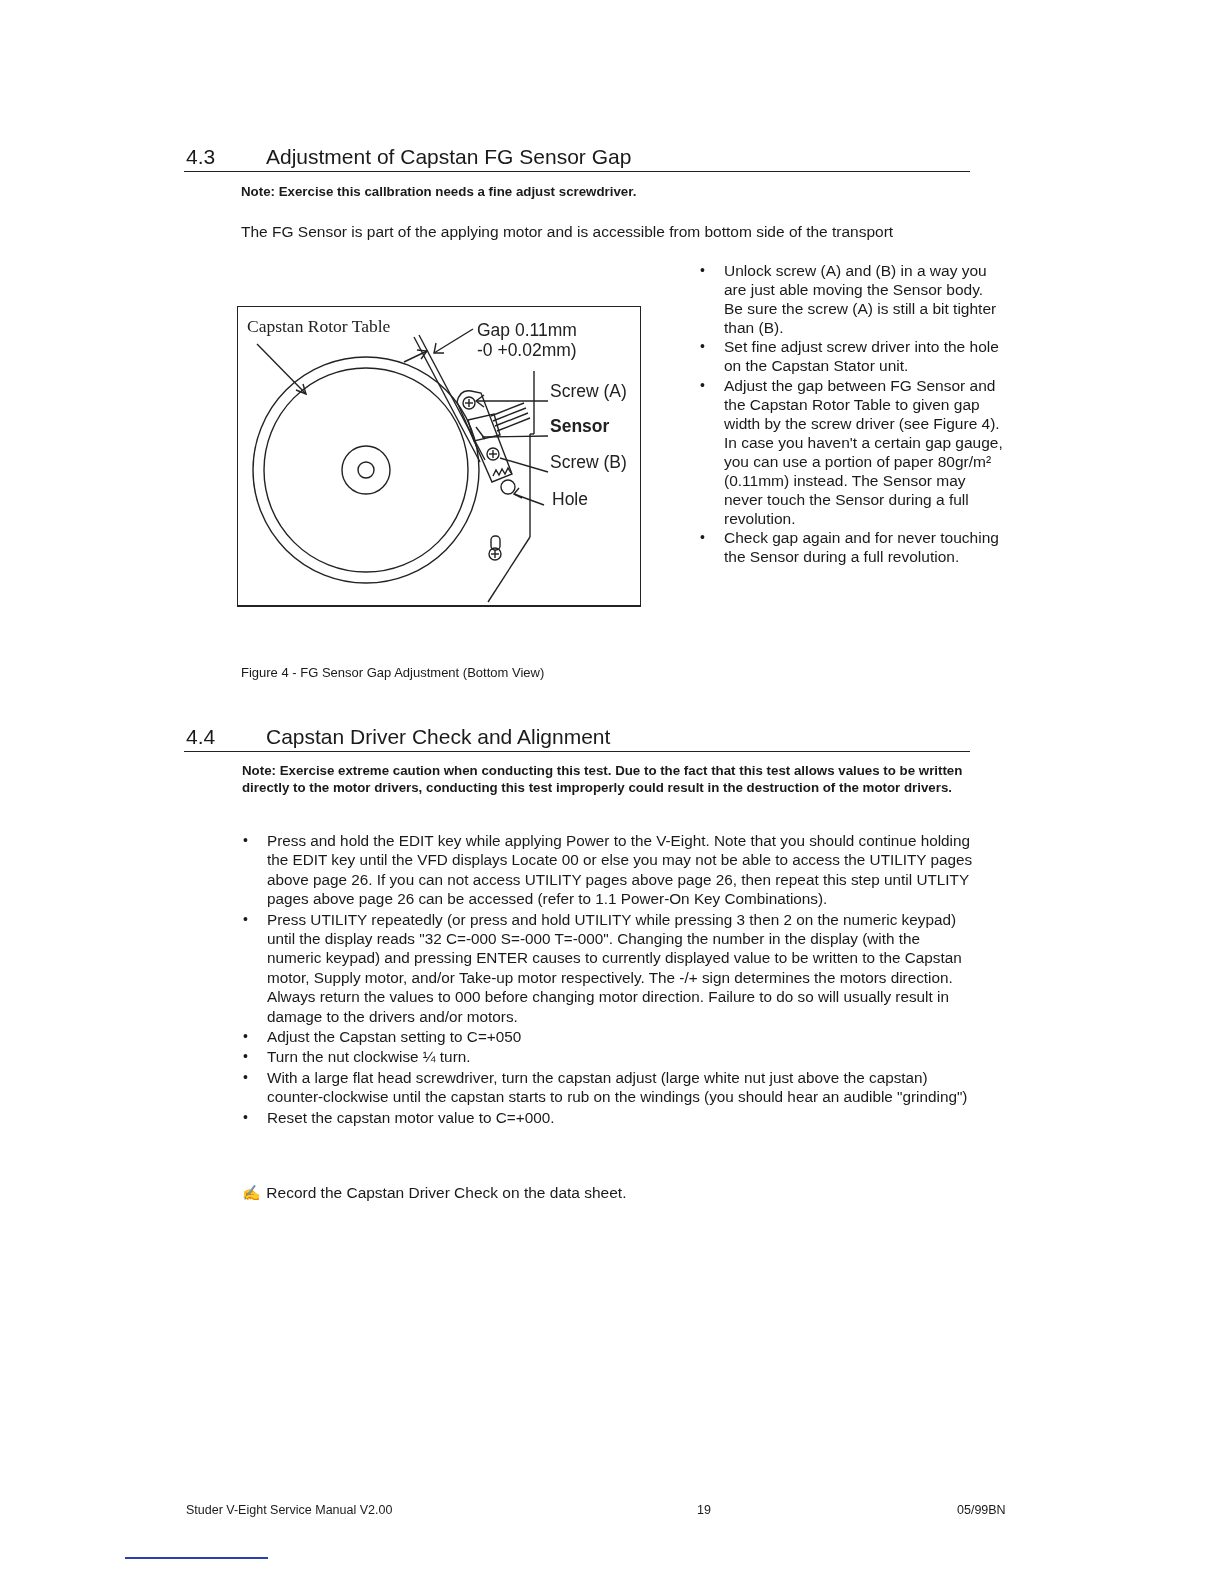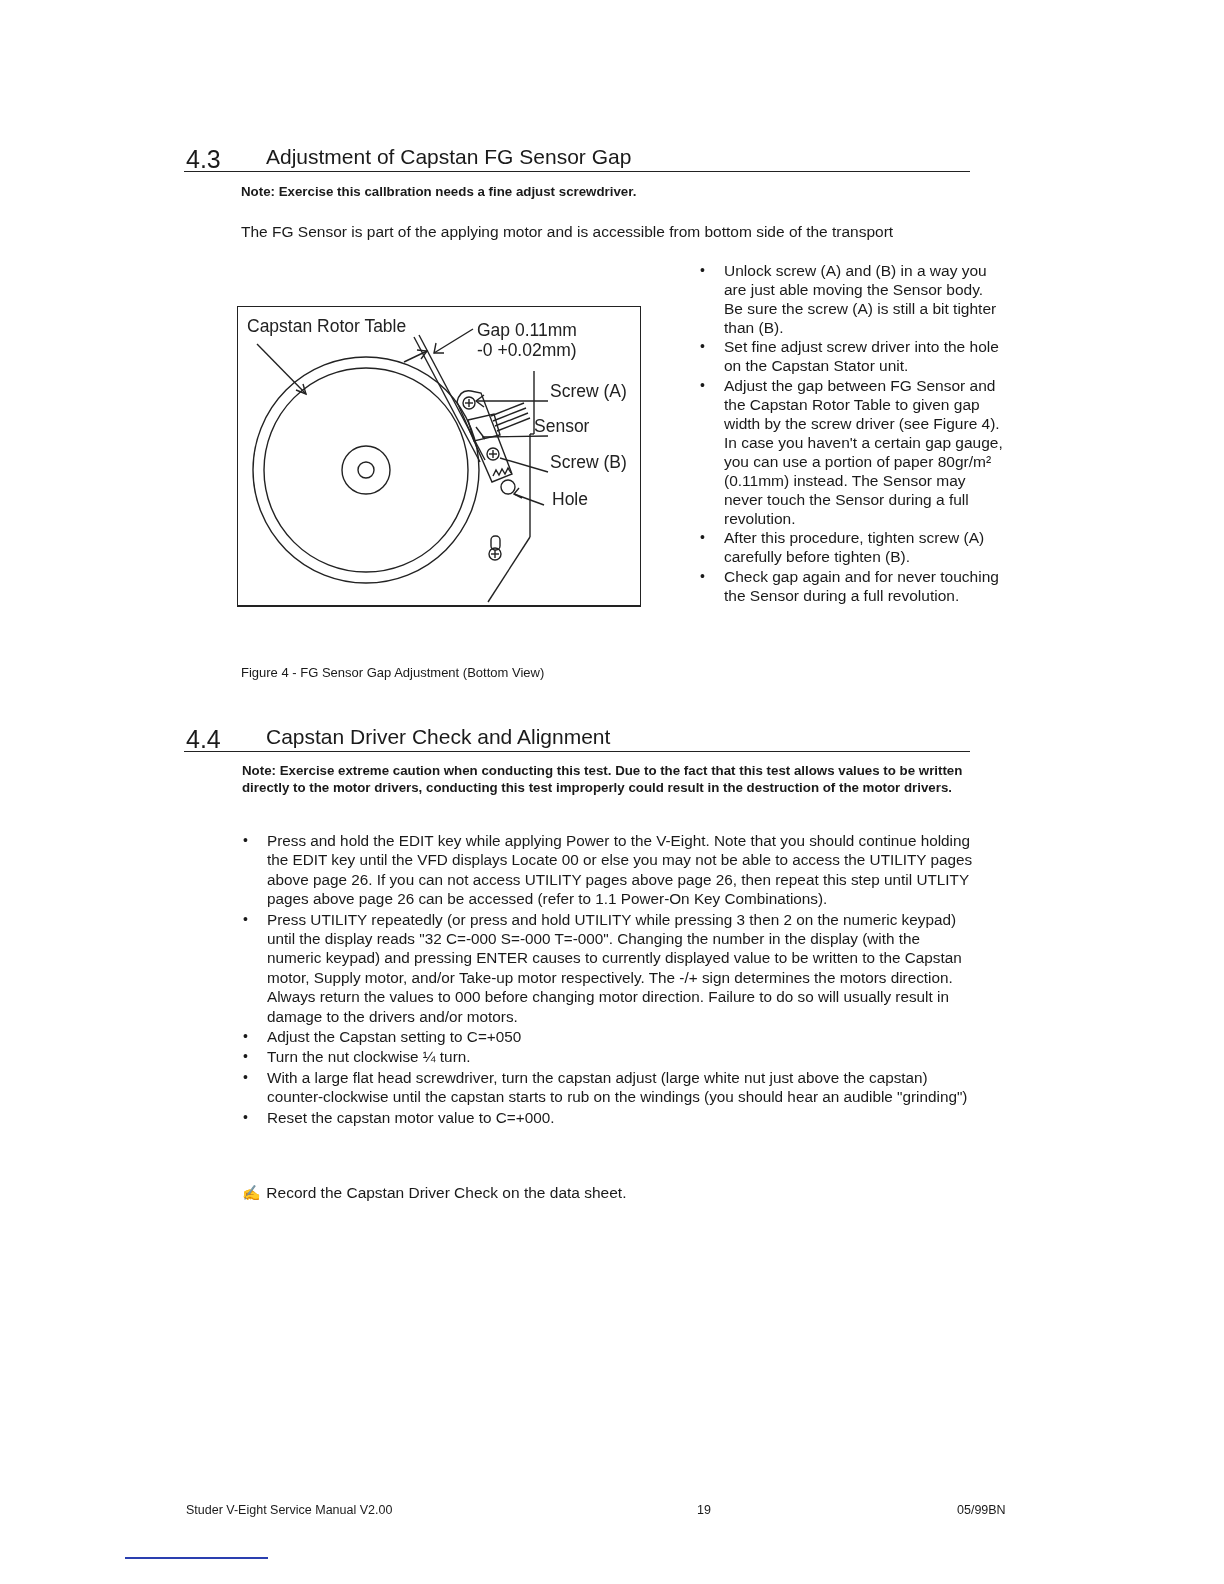--- a/index.html
+++ b/index.html
@@ -6,21 +6,21 @@
   body {
     width: 1224px; height: 1584px; position: relative; overflow: hidden;
     background: #ffffff; color: #1a1a1a;
     font-family: "Liberation Sans", sans-serif;
   }
   .abs { position: absolute; }
   .sec-head {
     position: absolute; left: 184px; width: 786px;
     border-bottom: 1.5px solid #222; height: 26px;
   }
-  .sec-num { position: absolute; left: 2px; top: 0; font-size: 25px; }
+  .sec-num { position: absolute; left: 2px; top: 0; font-size: 21px; }
   .sec-title { position: absolute; left: 82px; top: 0; font-size: 21px; }
   .note-bold { font-weight: bold; font-size: 13.3px; line-height: 17px; }
   .body-text { font-size: 15.5px; line-height: 19px; }
   ul.bullets { list-style: none; margin: 0; padding: 0; }
   ul.bullets li { position: relative; padding-left: 26px; }
   ul.bullets li::before {
     content: "\2022"; position: absolute; left: 2px; top: 0; font-size: 14px;
   }
   .right-col ul.bullets li { padding-left: 30px; }
   .right-col ul.bullets li::before { left: 6px; }
@@ -97,37 +97,36 @@
         <line x1="257" y1="243" x2="257" y2="251"></line>
 
       <line x1="238" y1="94" x2="310" y2="94"></line>
       <polyline points="246,88 238,94 246,100"></polyline>
       <line x1="244" y1="130" x2="310" y2="129"></line>
       <line x1="262" y1="151" x2="310" y2="165"></line>
       <line x1="276" y1="187" x2="306" y2="198"></line>
       <polyline points="281,181 276,187 284,191"></polyline>
     </g>
   </svg>
-  <span class="fig-label" style="left:9px; top:9px;">Capstan Rotor Table</span>
+  <span class="fig-label" style="left:9px; top:9px;font-family:Liberation Serif, serif;">Capstan Rotor Table</span>
   <span class="fig-label" style="left:239px; top:13px;">Gap 0.11mm</span>
   <span class="fig-label" style="left:239px; top:33px;">-0 +0.02mm)</span>
   <span class="fig-label" style="left:312px; top:74px;">Screw (A)</span>
-  <span class="fig-label" style="left:296px; top:109px;">Sensor</span>
+  <span class="fig-label" style="left:312px; top:109px;font-weight:bold;">Sensor</span>
   <span class="fig-label" style="left:312px; top:145px;">Screw (B)</span>
   <span class="fig-label" style="left:314px; top:182px;">Hole</span>
 </div>
 
 <div class="abs" style="left:241px; top:665px; font-size:13px;">Figure 4 - FG Sensor Gap Adjustment (Bottom View)</div>
 
 <div class="abs right-col body-text" style="left:694px; top:261px; width:310px; font-size:15.5px; line-height:19.1px;">
   <ul class="bullets">
     <li>Unlock screw (A) and (B) in a way you are just able moving the Sensor body. Be sure the screw (A) is still a bit tighter than (B).</li>
     <li>Set fine adjust screw driver into the hole on the Capstan Stator unit.</li>
     <li>Adjust the gap between FG Sensor and the Capstan Rotor Table to given gap width by the screw driver (see Figure 4). In case you haven't a certain gap gauge, you can use a portion of paper 80gr/m² (0.11mm) instead. The Sensor may never touch the Sensor during a full revolution.</li>
-    <li>After this procedure, tighten screw (A) carefully before tighten (B).</li>
     <li>Check gap again and for never touching the Sensor during a full revolution.</li>
   </ul>
 </div>
 
 <div class="sec-head" style="top:725px;">
   <span class="sec-num">4.4</span>
   <span class="sec-title">Capstan Driver Check and Alignment</span>
 </div>
 
 <div class="abs note-bold" style="left:242px; top:762px; width:730px;">Note: Exercise extreme caution when conducting this test. Due to the fact that this test allows values to be  written directly to the motor drivers, conducting this test improperly could result in the destruction of the motor drivers.</div>

